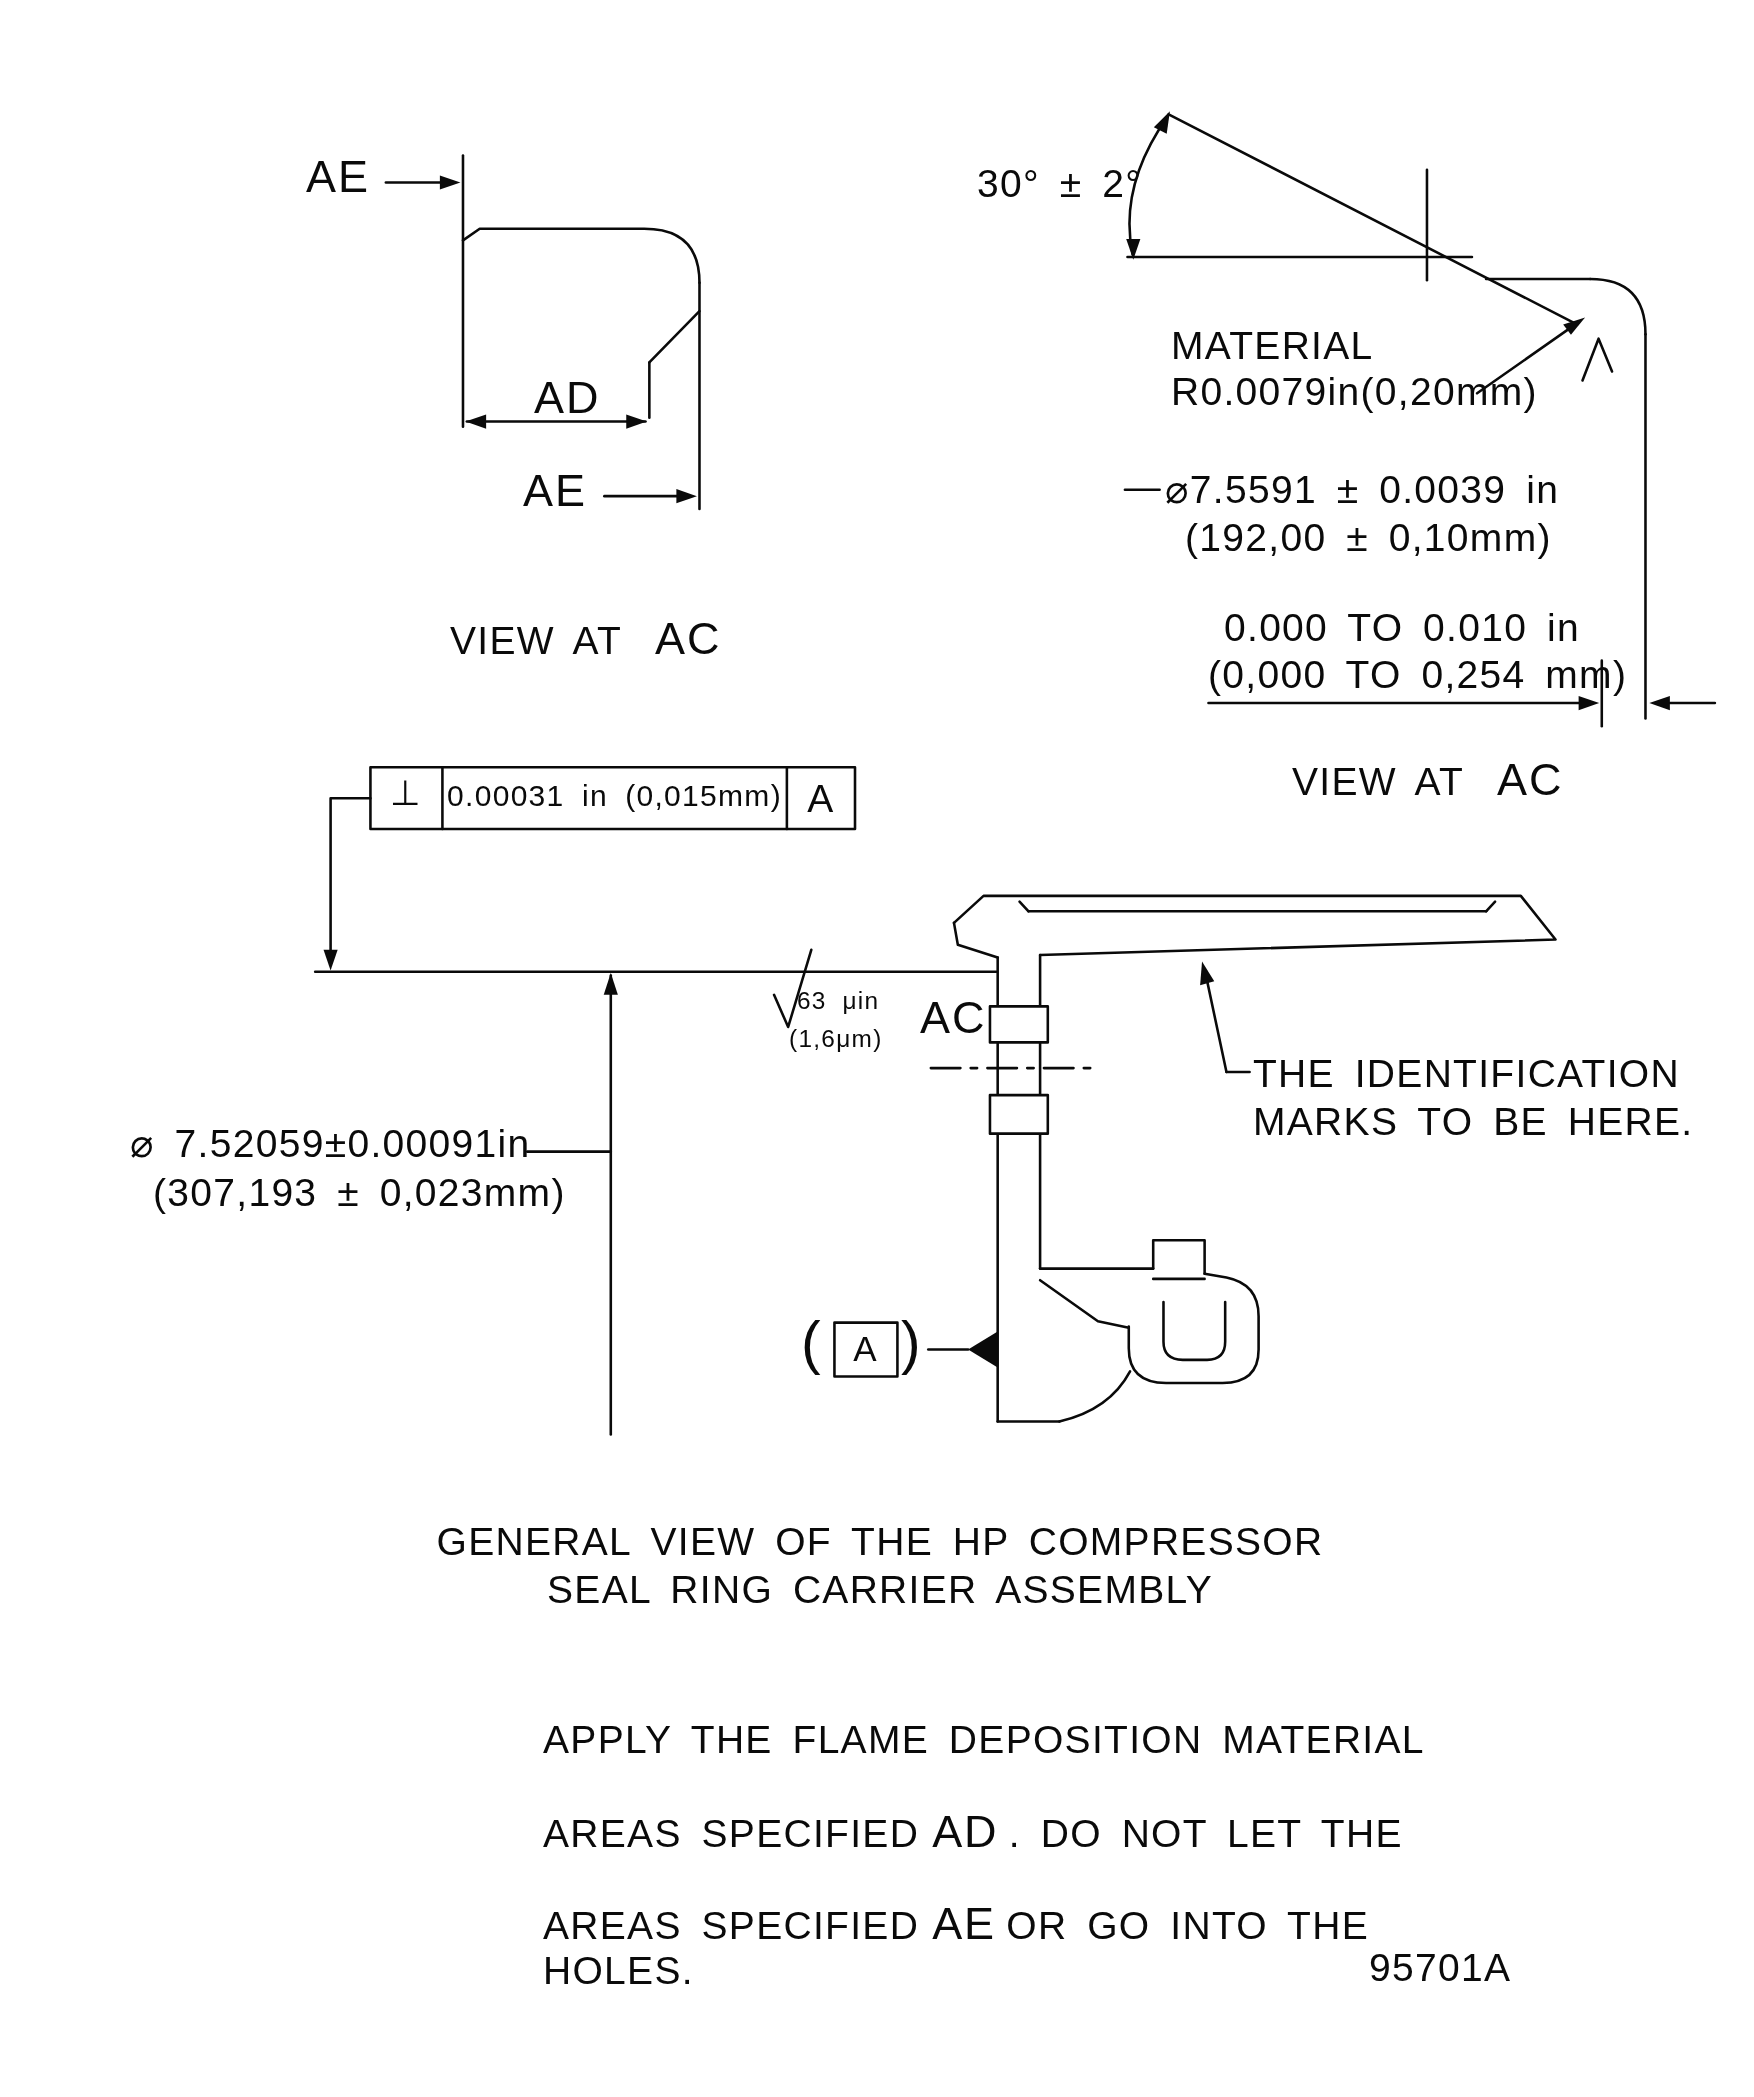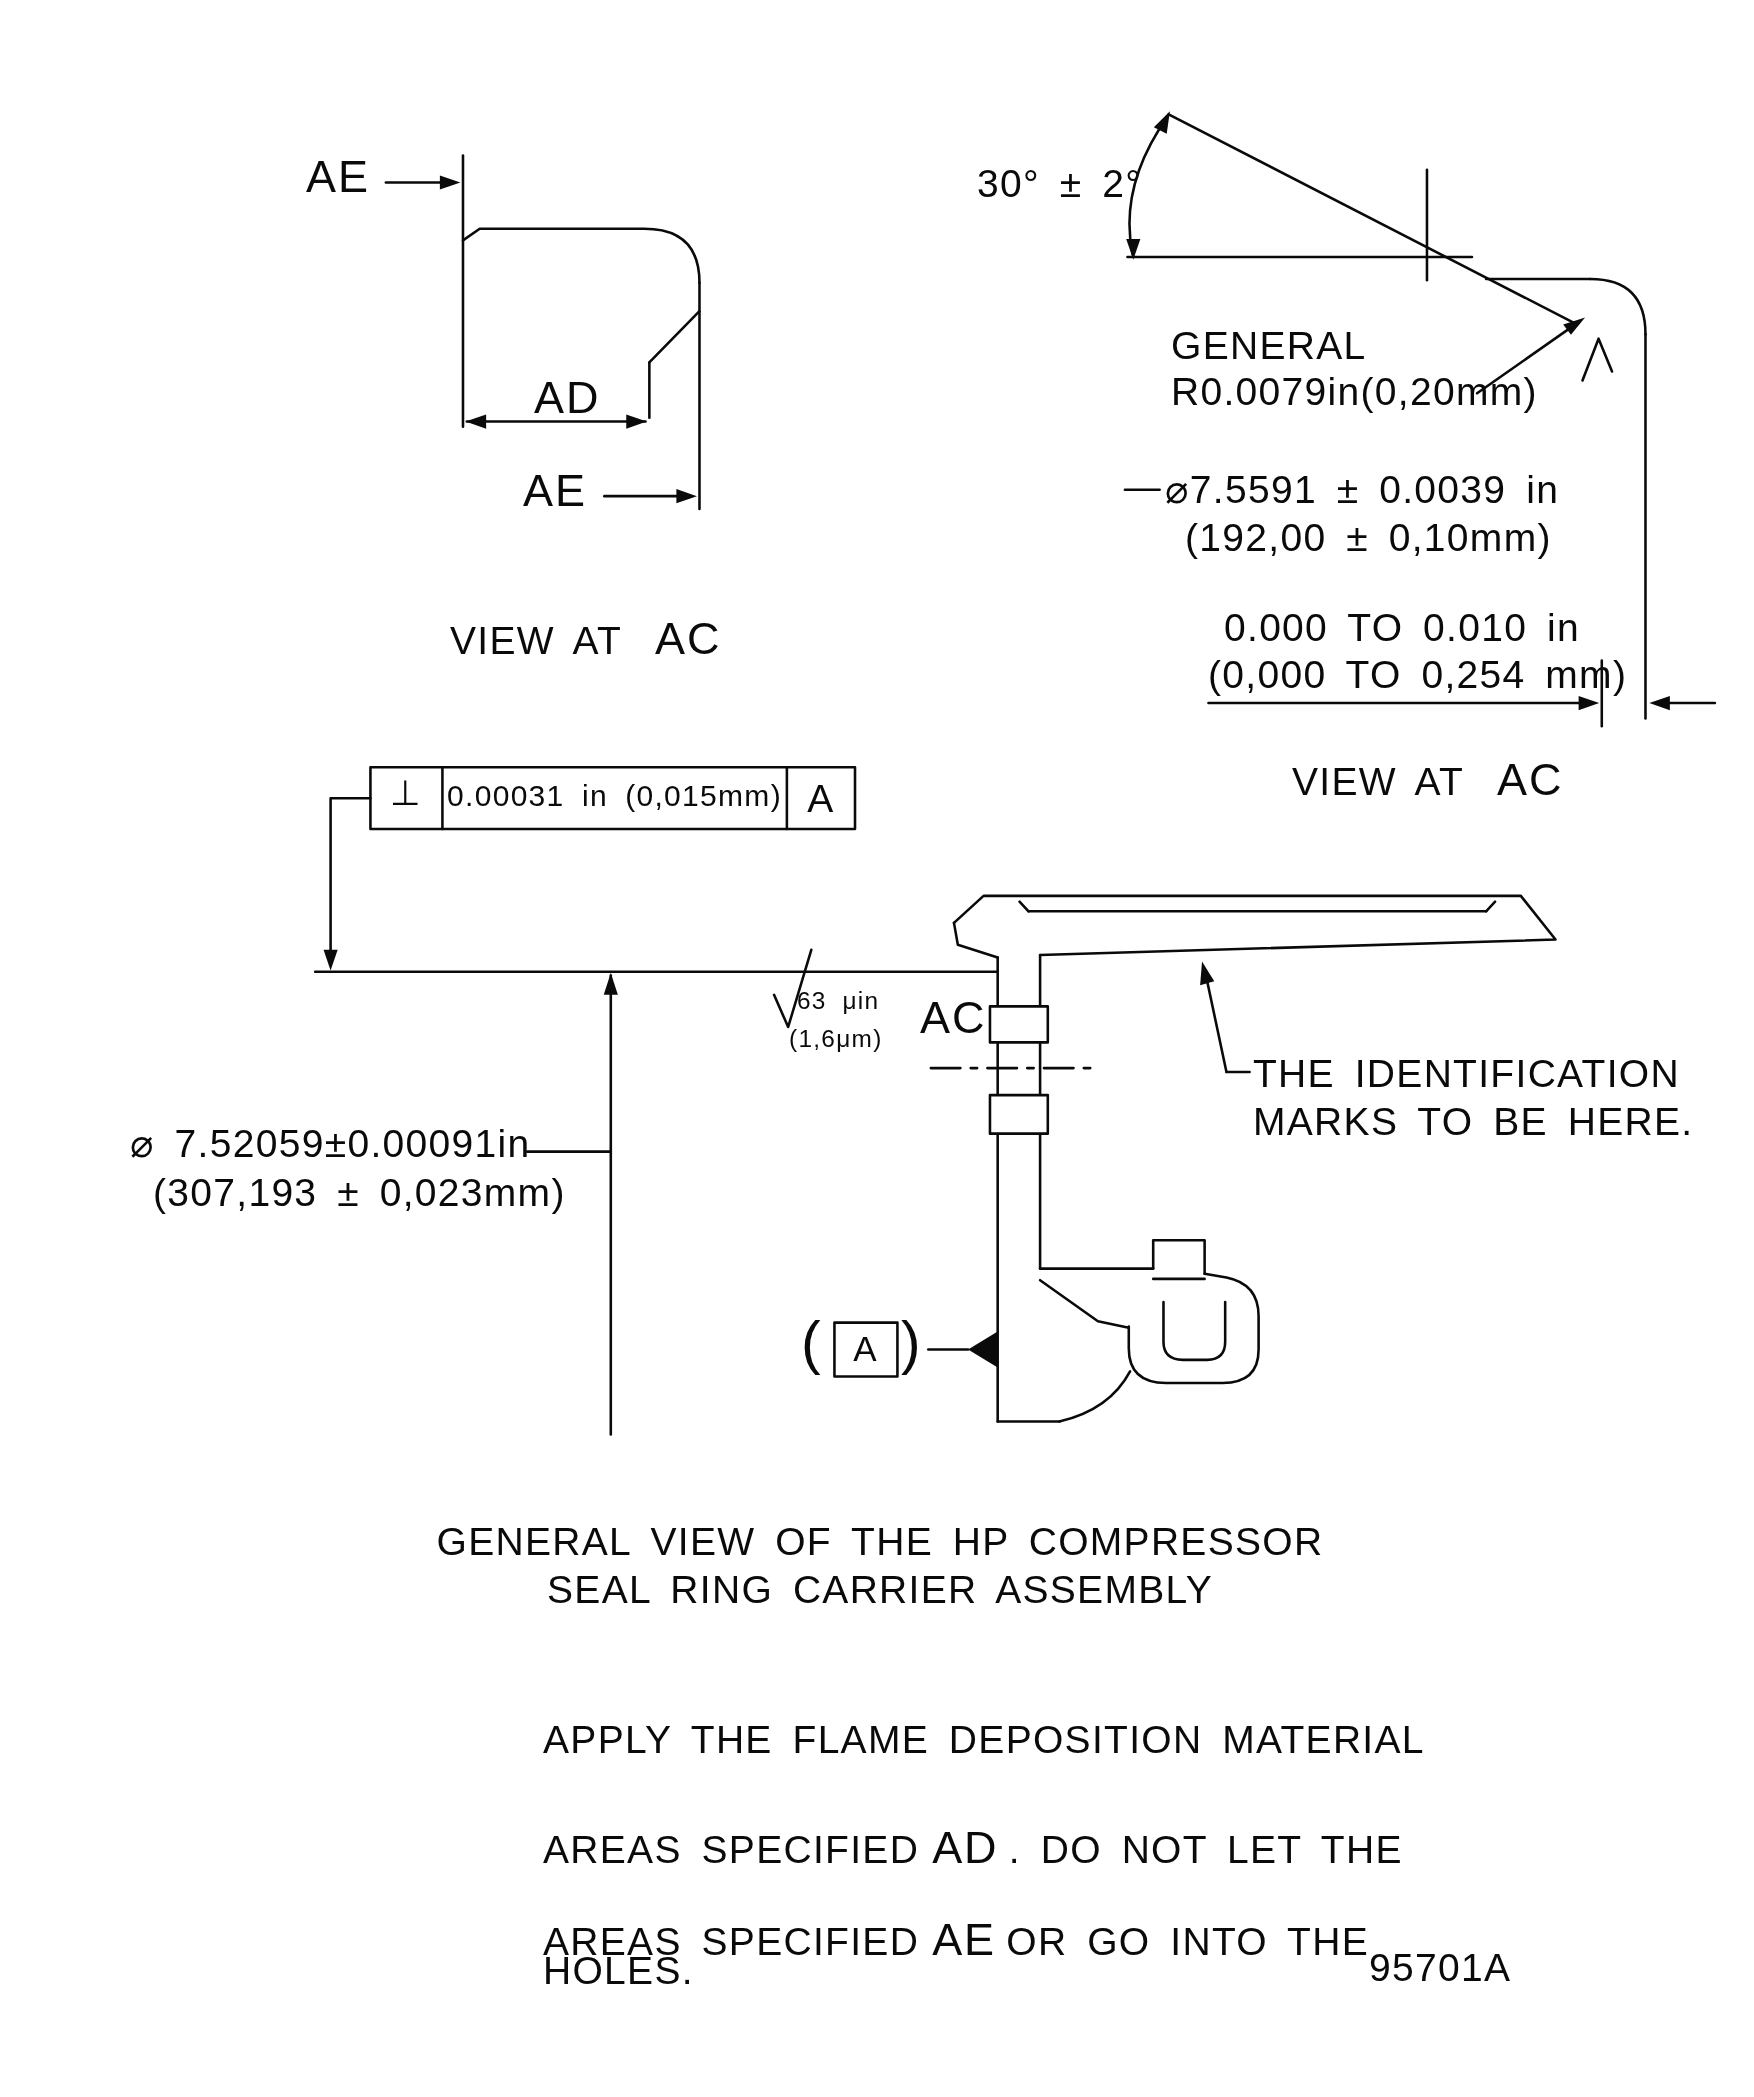--- a/index.html
+++ b/index.html
@@ -14,21 +14,21 @@
     position:absolute; white-space:nowrap; line-height:1.12;
     letter-spacing:1.3px; word-spacing:7.7px; color:#0a0a0a;
   }
   .t38 { font-size:24.4px; }
   .t46 { font-size:30px; }
   .t52 { font-size:39px; }
   .t54 { font-size:35px; }
   .big { font-size:45px; line-height:1; letter-spacing:1.9px; }
   .paren { font-size:59px; line-height:1; }
   .row { display:flex; align-items:baseline; gap:33px; }
-  .mixed { display:flex; align-items:baseline;margin-top:16px; }
+  .mixed { display:flex; align-items:baseline; }
   .code-inline { margin:0 10.3px 0 13px; }
   .center { text-align:center; }
   .cellcenter { text-align:center; }
 </style>
 </head>
 <body>
 
 <div class="stage">
 
   <svg class="linework" width="1755" height="2097" viewBox="0 0 2730 3263">
@@ -119,21 +119,21 @@
 
   <div class="lbl big" style="left:306px;top:154px">AE</div>
   <div class="lbl big" style="left:534px;top:375px">AD</div>
   <div class="lbl big" style="left:523px;top:468px">AE</div>
   <div class="lbl row" style="left:450px;top:616px">
     <span class="t52">VIEW AT</span>
     <span class="big">AC</span>
   </div>
 
   <div class="lbl t52" style="left:977px;top:162px">30° ± 2°</div>
-  <div class="lbl t52" style="left:1171px;top:324px">GENERAL</div>
+  <div class="lbl t52" style="left:1171px;top:324px">MATERIAL</div>
   <div class="lbl t52" style="left:1171px;top:370px">R0.0079in(0,20mm)</div>
   <div class="lbl t52" style="left:1165px;top:468px">⌀7.5591 ± 0.0039 in</div>
   <div class="lbl t52" style="left:1185px;top:516px">(192,00 ± 0,10mm)</div>
   <div class="lbl t52" style="left:1224px;top:606px">0.000 TO 0.010 in</div>
   <div class="lbl t52" style="left:1208px;top:653px">(0,000 TO 0,254 mm)</div>
   <div class="lbl row" style="left:1292px;top:757px">
     <span class="t52">VIEW AT</span>
     <span class="big">AC</span>
   </div>
 

